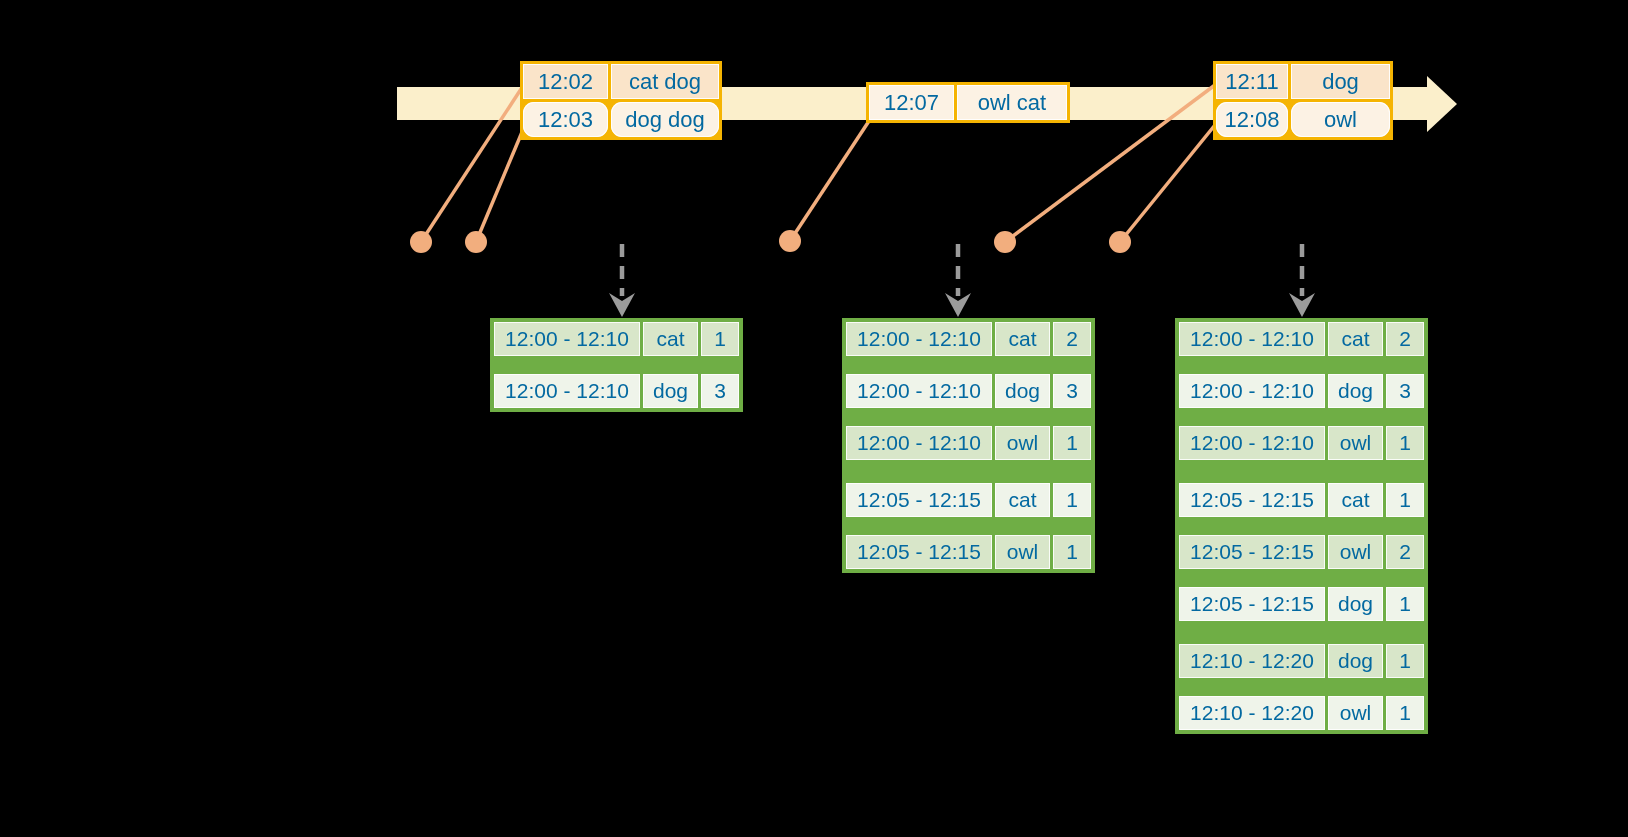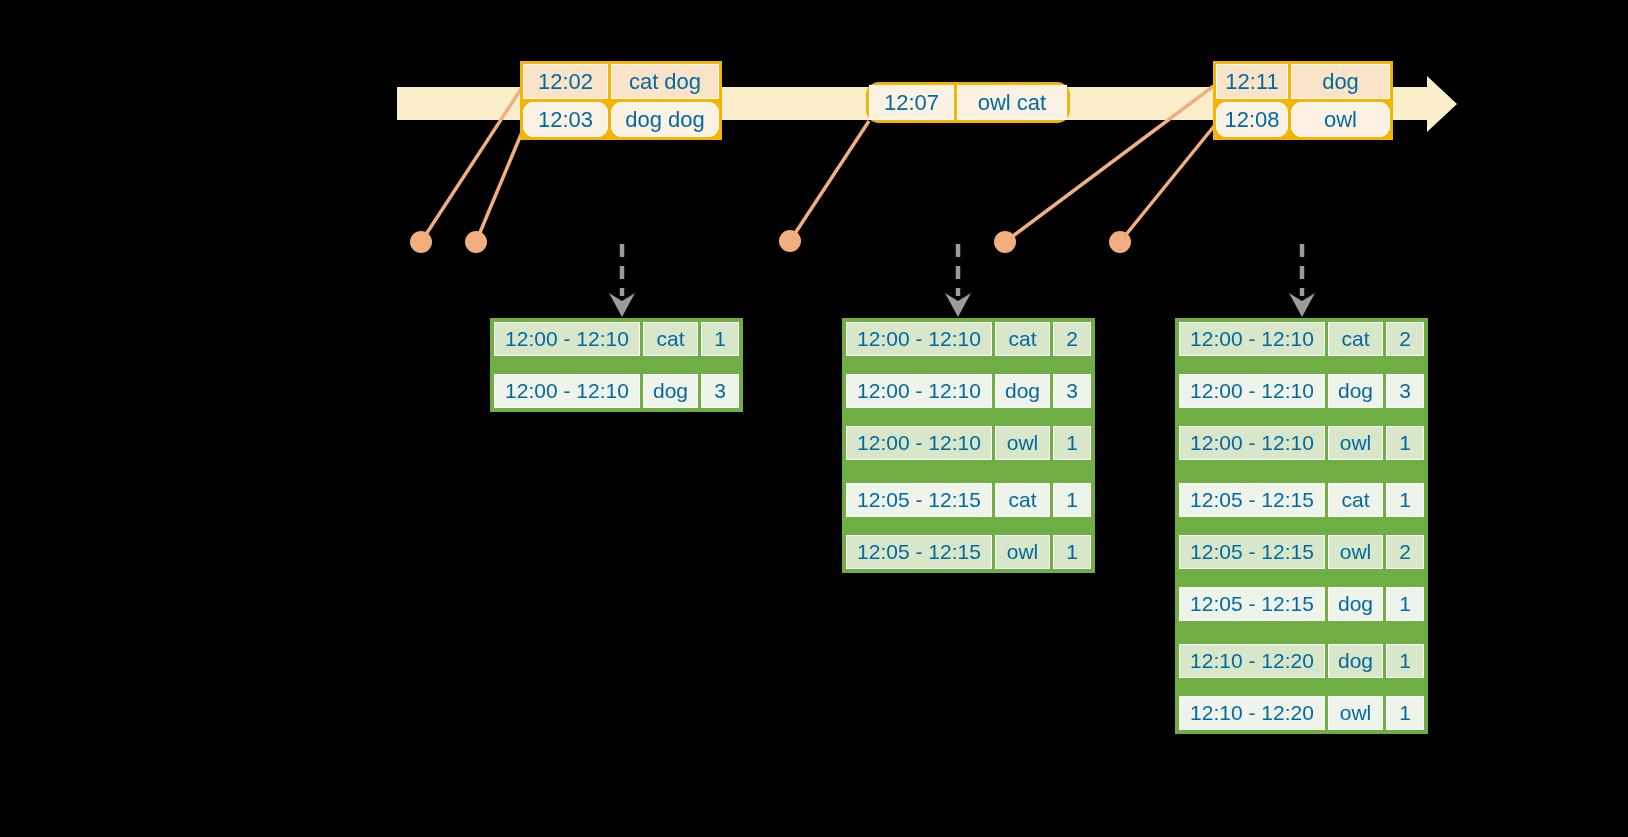--- a/index.html
+++ b/index.html
@@ -75,21 +75,21 @@
       <div class="trow r0">
         <div class="tcell col-time">12:02</div>
         <div class="tcell col-words">cat dog</div>
       </div>
       <div class="trow r1">
         <div class="tcell col-time">12:03</div>
         <div class="tcell col-words">dog dog</div>
       </div>
     </div>
 
-  <div class="event-box single" style="left:866px;top:82px;width:198px;border-radius:13px;">
+  <div class="event-box single" style="left:866px;top:82px;width:198px;">
       <div class="trow r0">
         <div class="tcell col-time">12:07</div>
         <div class="tcell col-words">owl cat</div>
       </div>
     </div>
 
   <div class="event-box narrow" style="left:1213px;top:61px;width:174px;text-align:right;">
       <div class="trow r0">
         <div class="tcell col-time">12:11</div>
         <div class="tcell col-words">dog</div>

